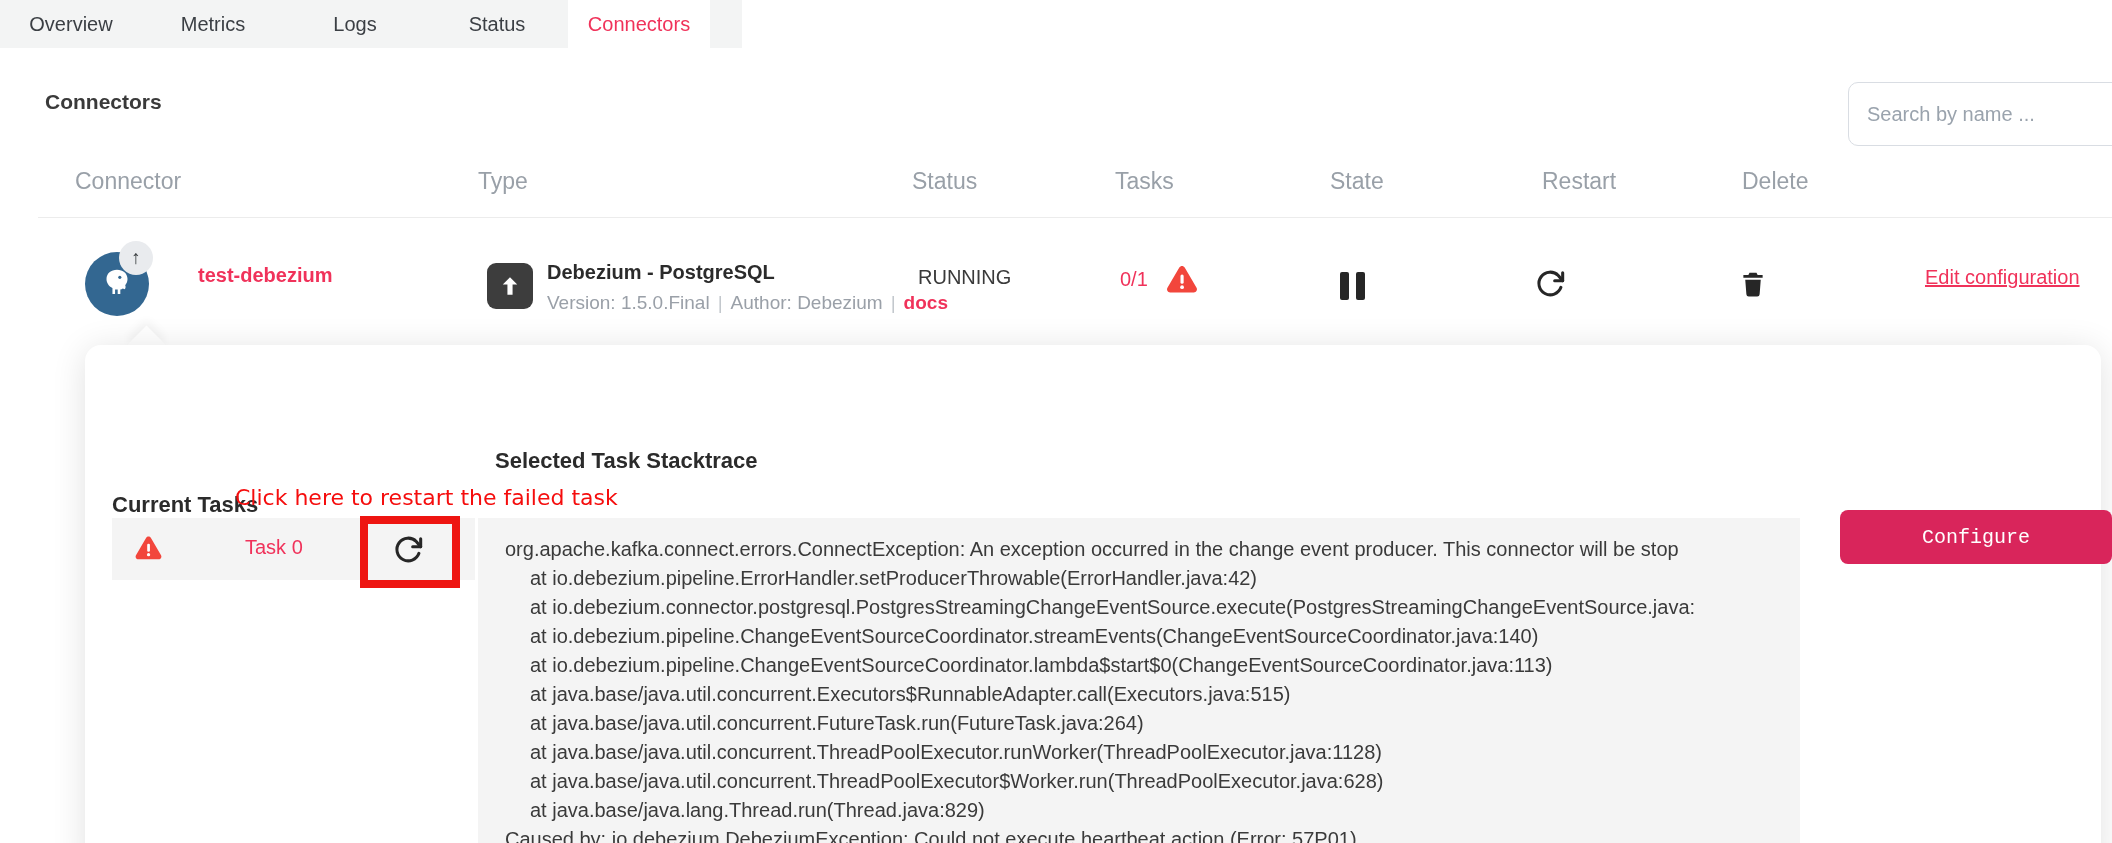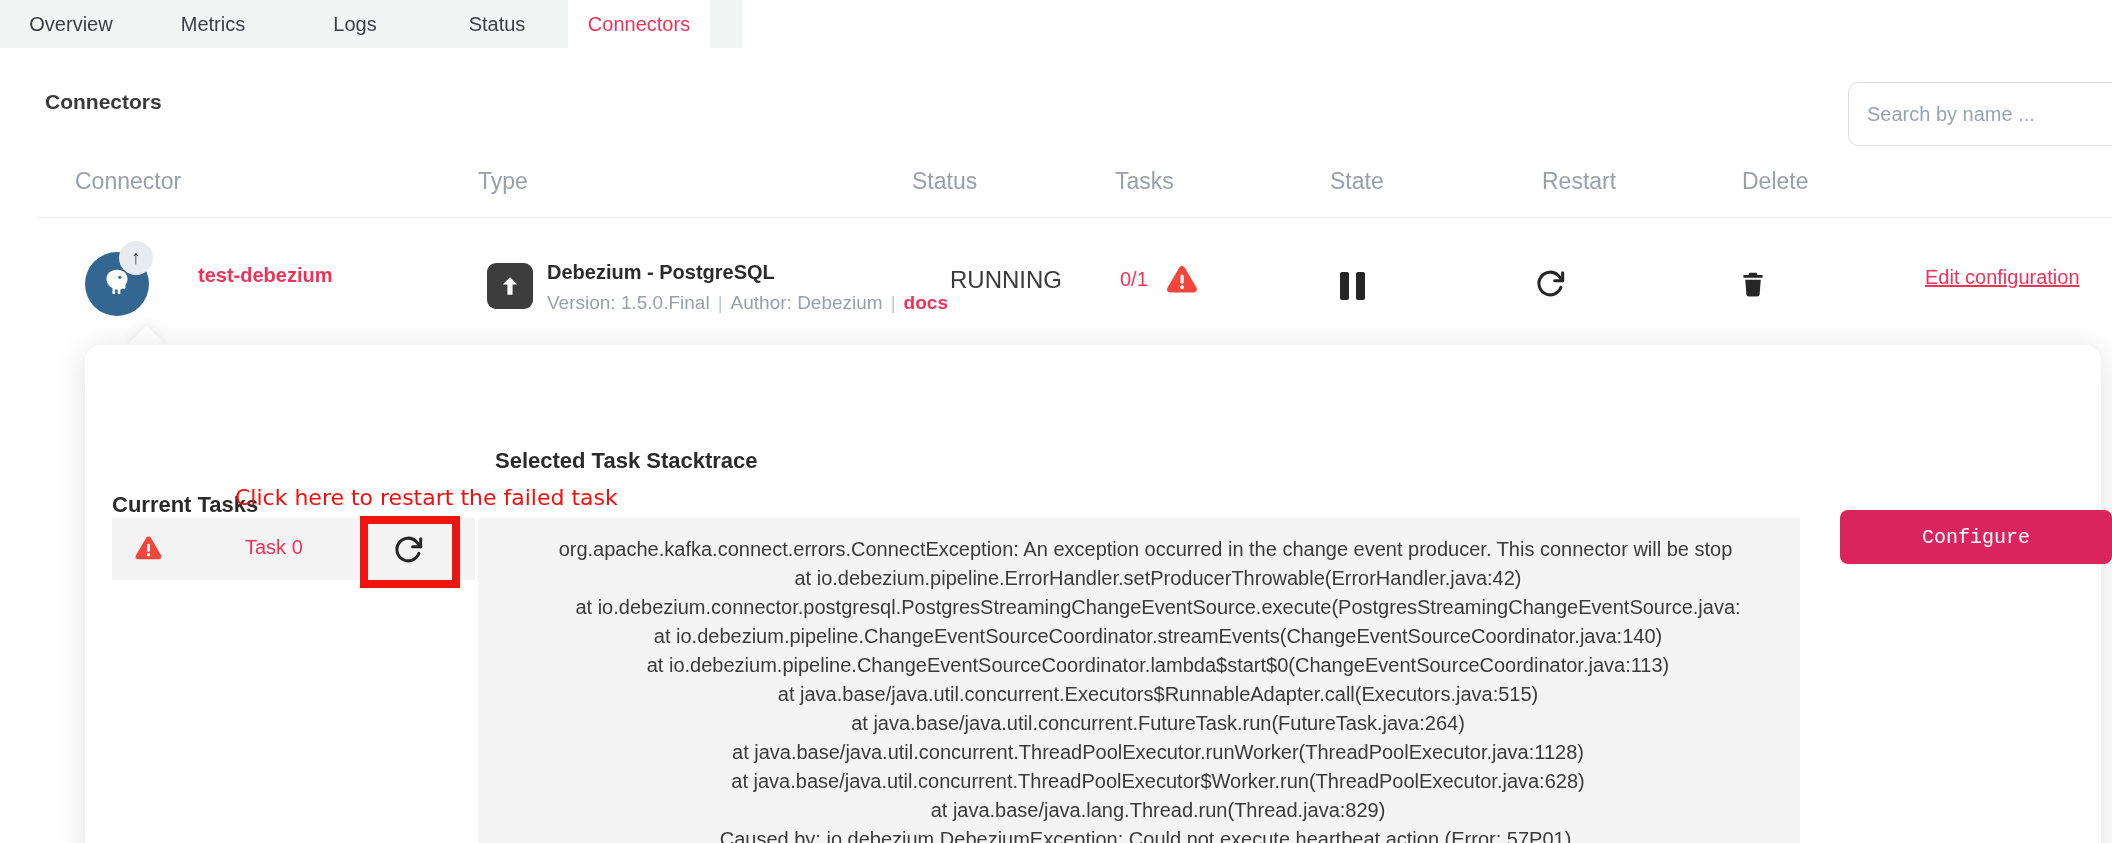--- a/index.html
+++ b/index.html
@@ -30,21 +30,21 @@
     display:flex; align-items:center; justify-content:center; }
   .conn-badge { left:119px; top:241px; width:34px; height:34px; border-radius:50%; background:#e9ebee;
     color:#3c4043; font-size:19px; font-weight:bold; display:flex; align-items:center; justify-content:center; }
   .conn-name { left:168px; top:264px; font-size:20px; font-weight:bold; color:#f0325a; cursor:pointer;margin-left:30px; }
   .type-icon { left:487px; top:263px; width:46px; height:46px; border-radius:9px; background:#3d3d3d;
     display:flex; align-items:center; justify-content:center; }
   .type-name { left:547px; top:261px; font-size:20px; font-weight:bold; color:#2b2b2b; }
   .type-meta { left:547px; top:292px; font-size:19px; color:#9aa0a8; }
   .type-meta .sep { margin:0 8px; color:#c3c8cd; }
   .docs-link { color:#f0325a; font-weight:bold; cursor:pointer;text-align:center; }
-  .status { left:918px; top:266px; font-size:24px; color:#3a3a3a;margin-left:32px; }
+  .status { left:918px; top:266px; font-size:20px; color:#3a3a3a; }
   .tasks-ratio { left:1120px; top:268px; font-size:20px; color:#f0325a; }
   .warn-row { left:1164px; top:262px; width:36px; height:36px; }
   .pause { left:1340px; top:272px; width:26px; height:28px; display:flex; gap:7px; cursor:pointer; }
   .pause span { width:9px; height:28px; background:#262626; border-radius:2px; }
   .icon-btn { cursor:pointer; }
   .restart-row { left:1534px; top:268px; width:32px; height:32px; }
   .trash-row { left:1738px; top:268px; width:30px; height:32px; }
   .edit-config { left:1925px; top:266px; font-size:20px; color:#f0325a; cursor:pointer;text-decoration:underline; }
 
   
@@ -57,21 +57,21 @@
   .pt-stack { left:495px; top:448px; }
   .annotation { left:215px; top:485px; font-size:22px; color:#f50d0d; font-family:"DejaVu Sans",sans-serif;margin-left:20px; }
 
   .task-row { left:112px; top:518px; width:363px; height:62px; background:#f4f4f4; cursor:pointer; }
   .warn-task { left:133px; top:533px; width:31px; height:31px; }
   .task-label { left:245px; top:536px; font-size:20px; color:#f0325a; }
   .restart-task { left:392px; top:534px; width:32px; height:32px; }
   .anno-rect { left:360px; top:516px; width:100px; height:72px; border:8px solid #ee1511; }
 
   .stack-box { left:478px; top:518px; width:1322px; height:325px; background:#f4f4f4;
-    padding:17px 14px 0 27px; overflow:hidden;text-align:center; }
+    padding:17px 14px 0 27px; overflow:hidden; }
   .st-line { font-size:20px; line-height:29px; color:#3a3a3a; white-space:nowrap; overflow:hidden; }
   .st-line.indent { padding-left:25px; }
 
   .configure-btn { left:1840px; top:510px; width:272px; height:54px; background:#d9255b; color:#fff;
     font-size:20px; border:none; border-radius:8px; cursor:pointer; display:flex;
     align-items:center; justify-content:center; font-family:Liberation Mono, monospace; }
 </style>
 </head>
 <body>
 

